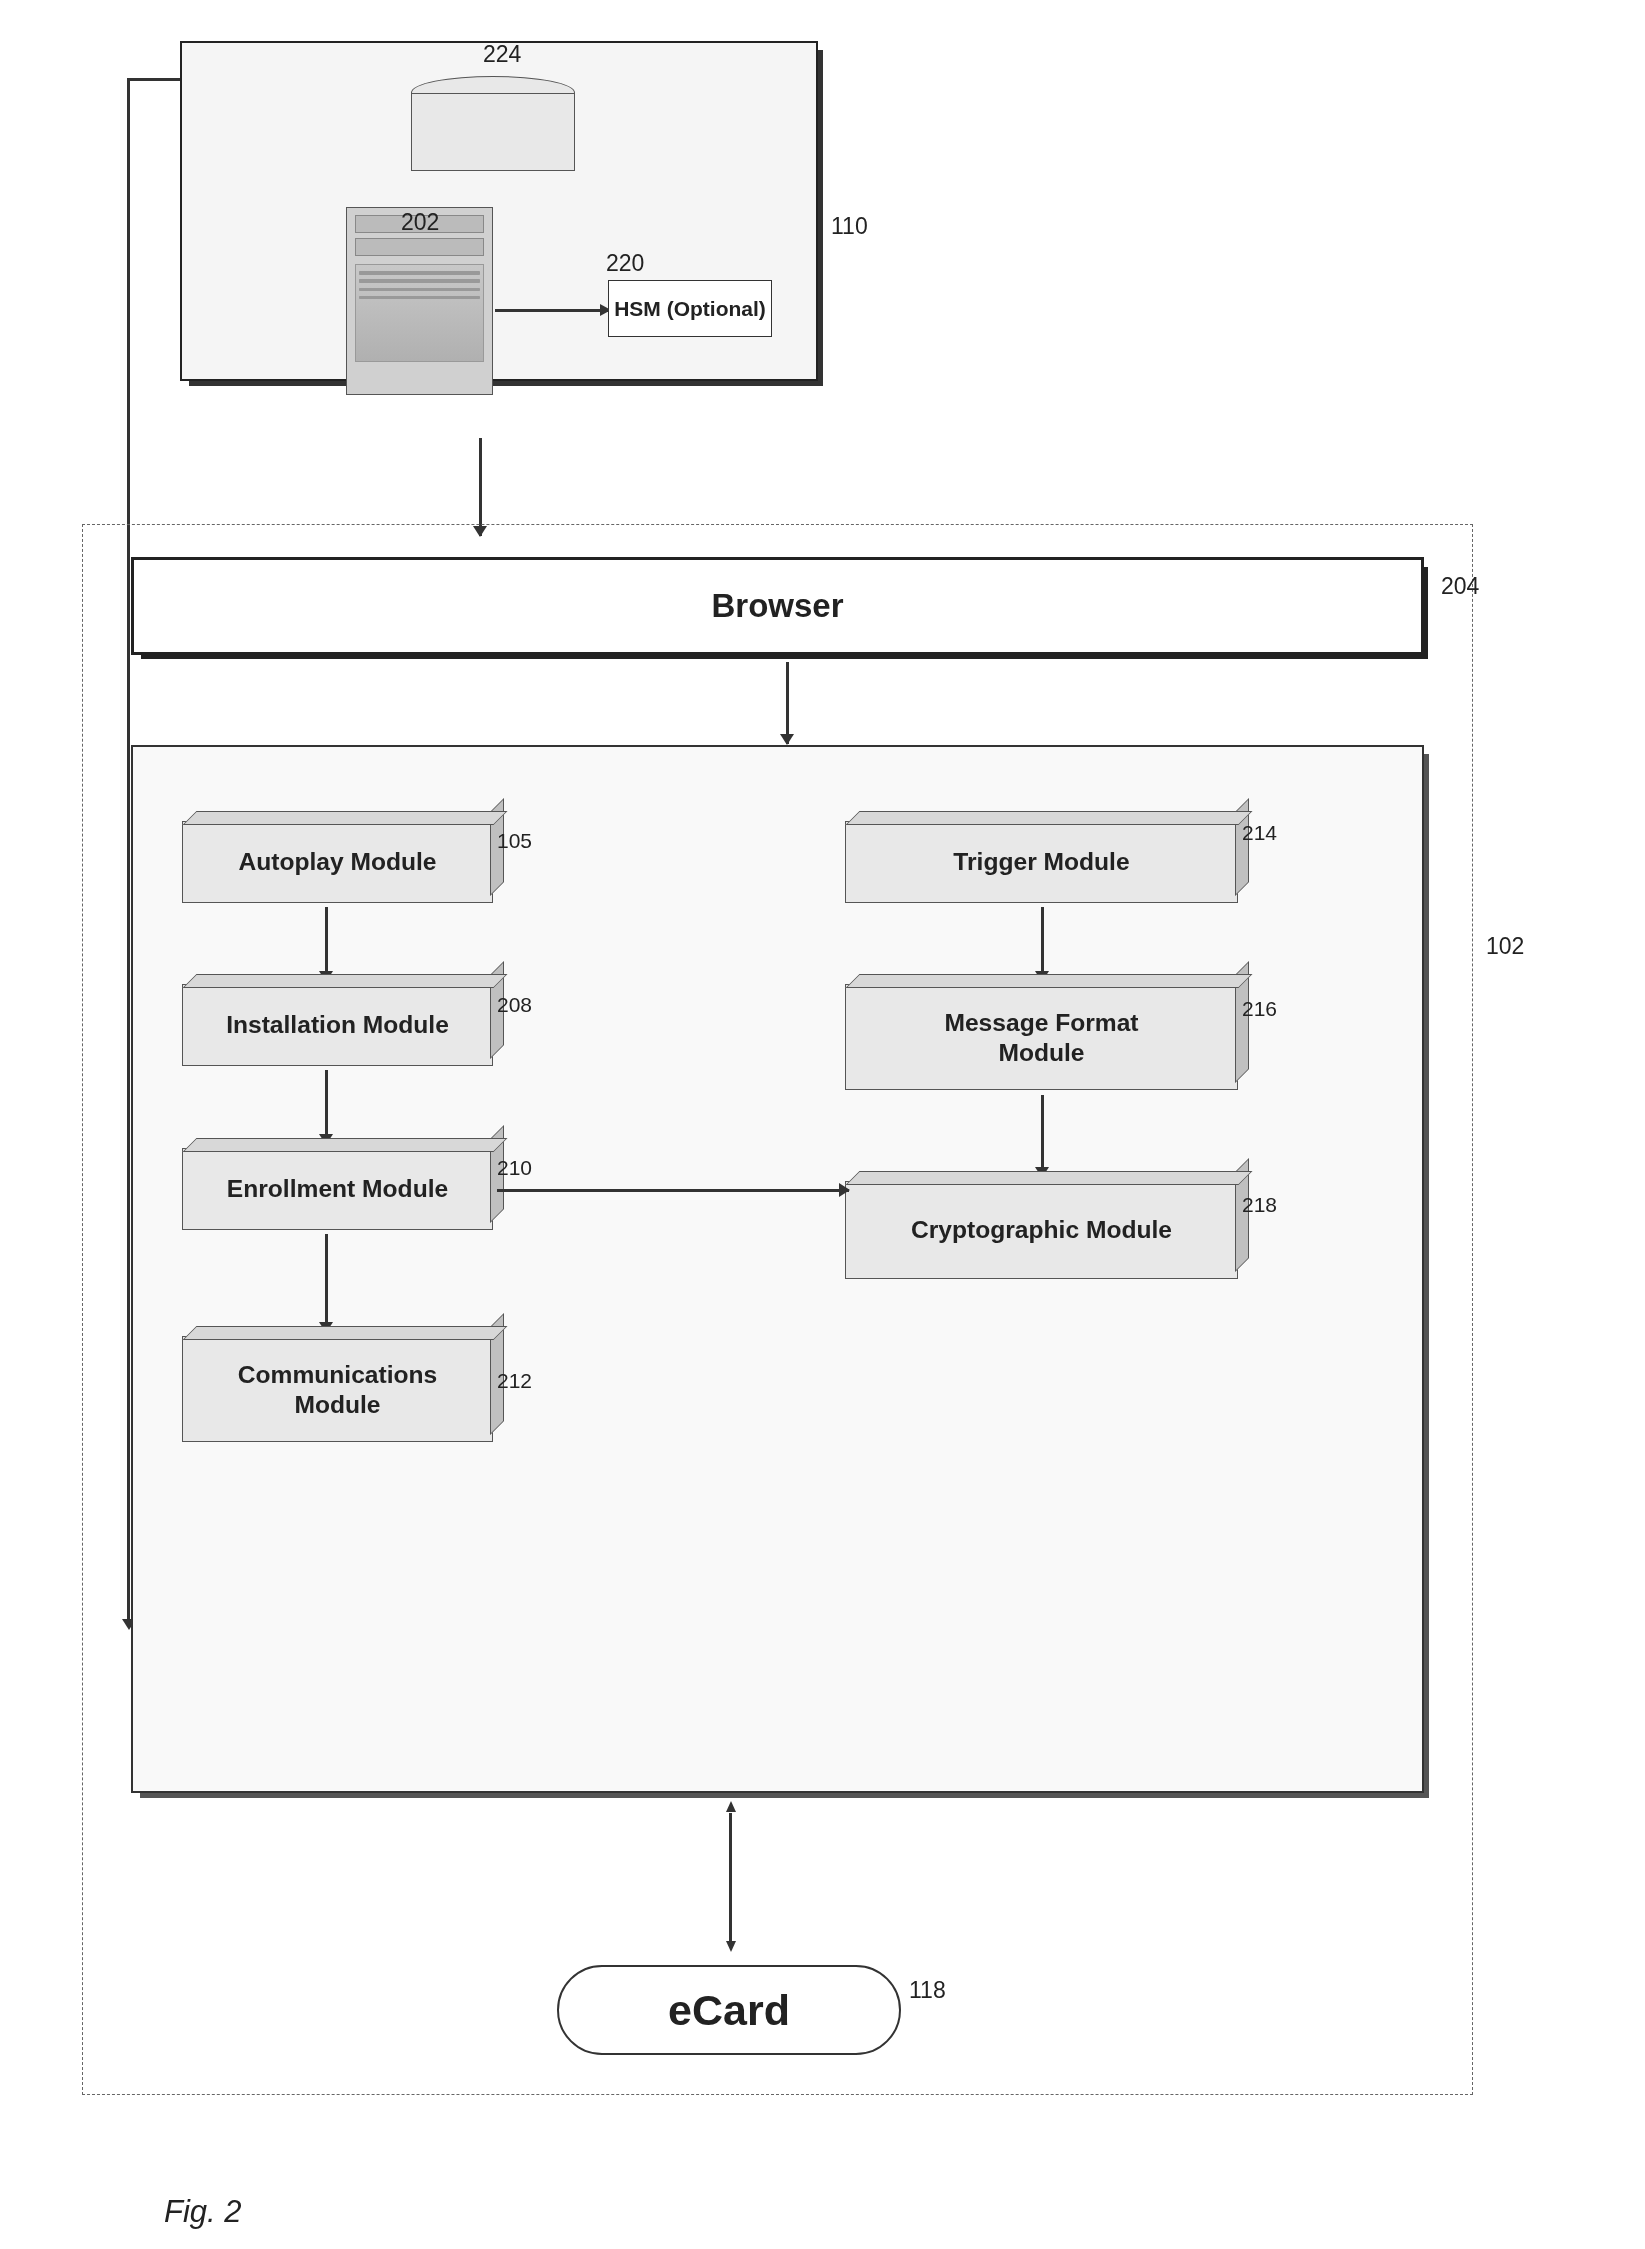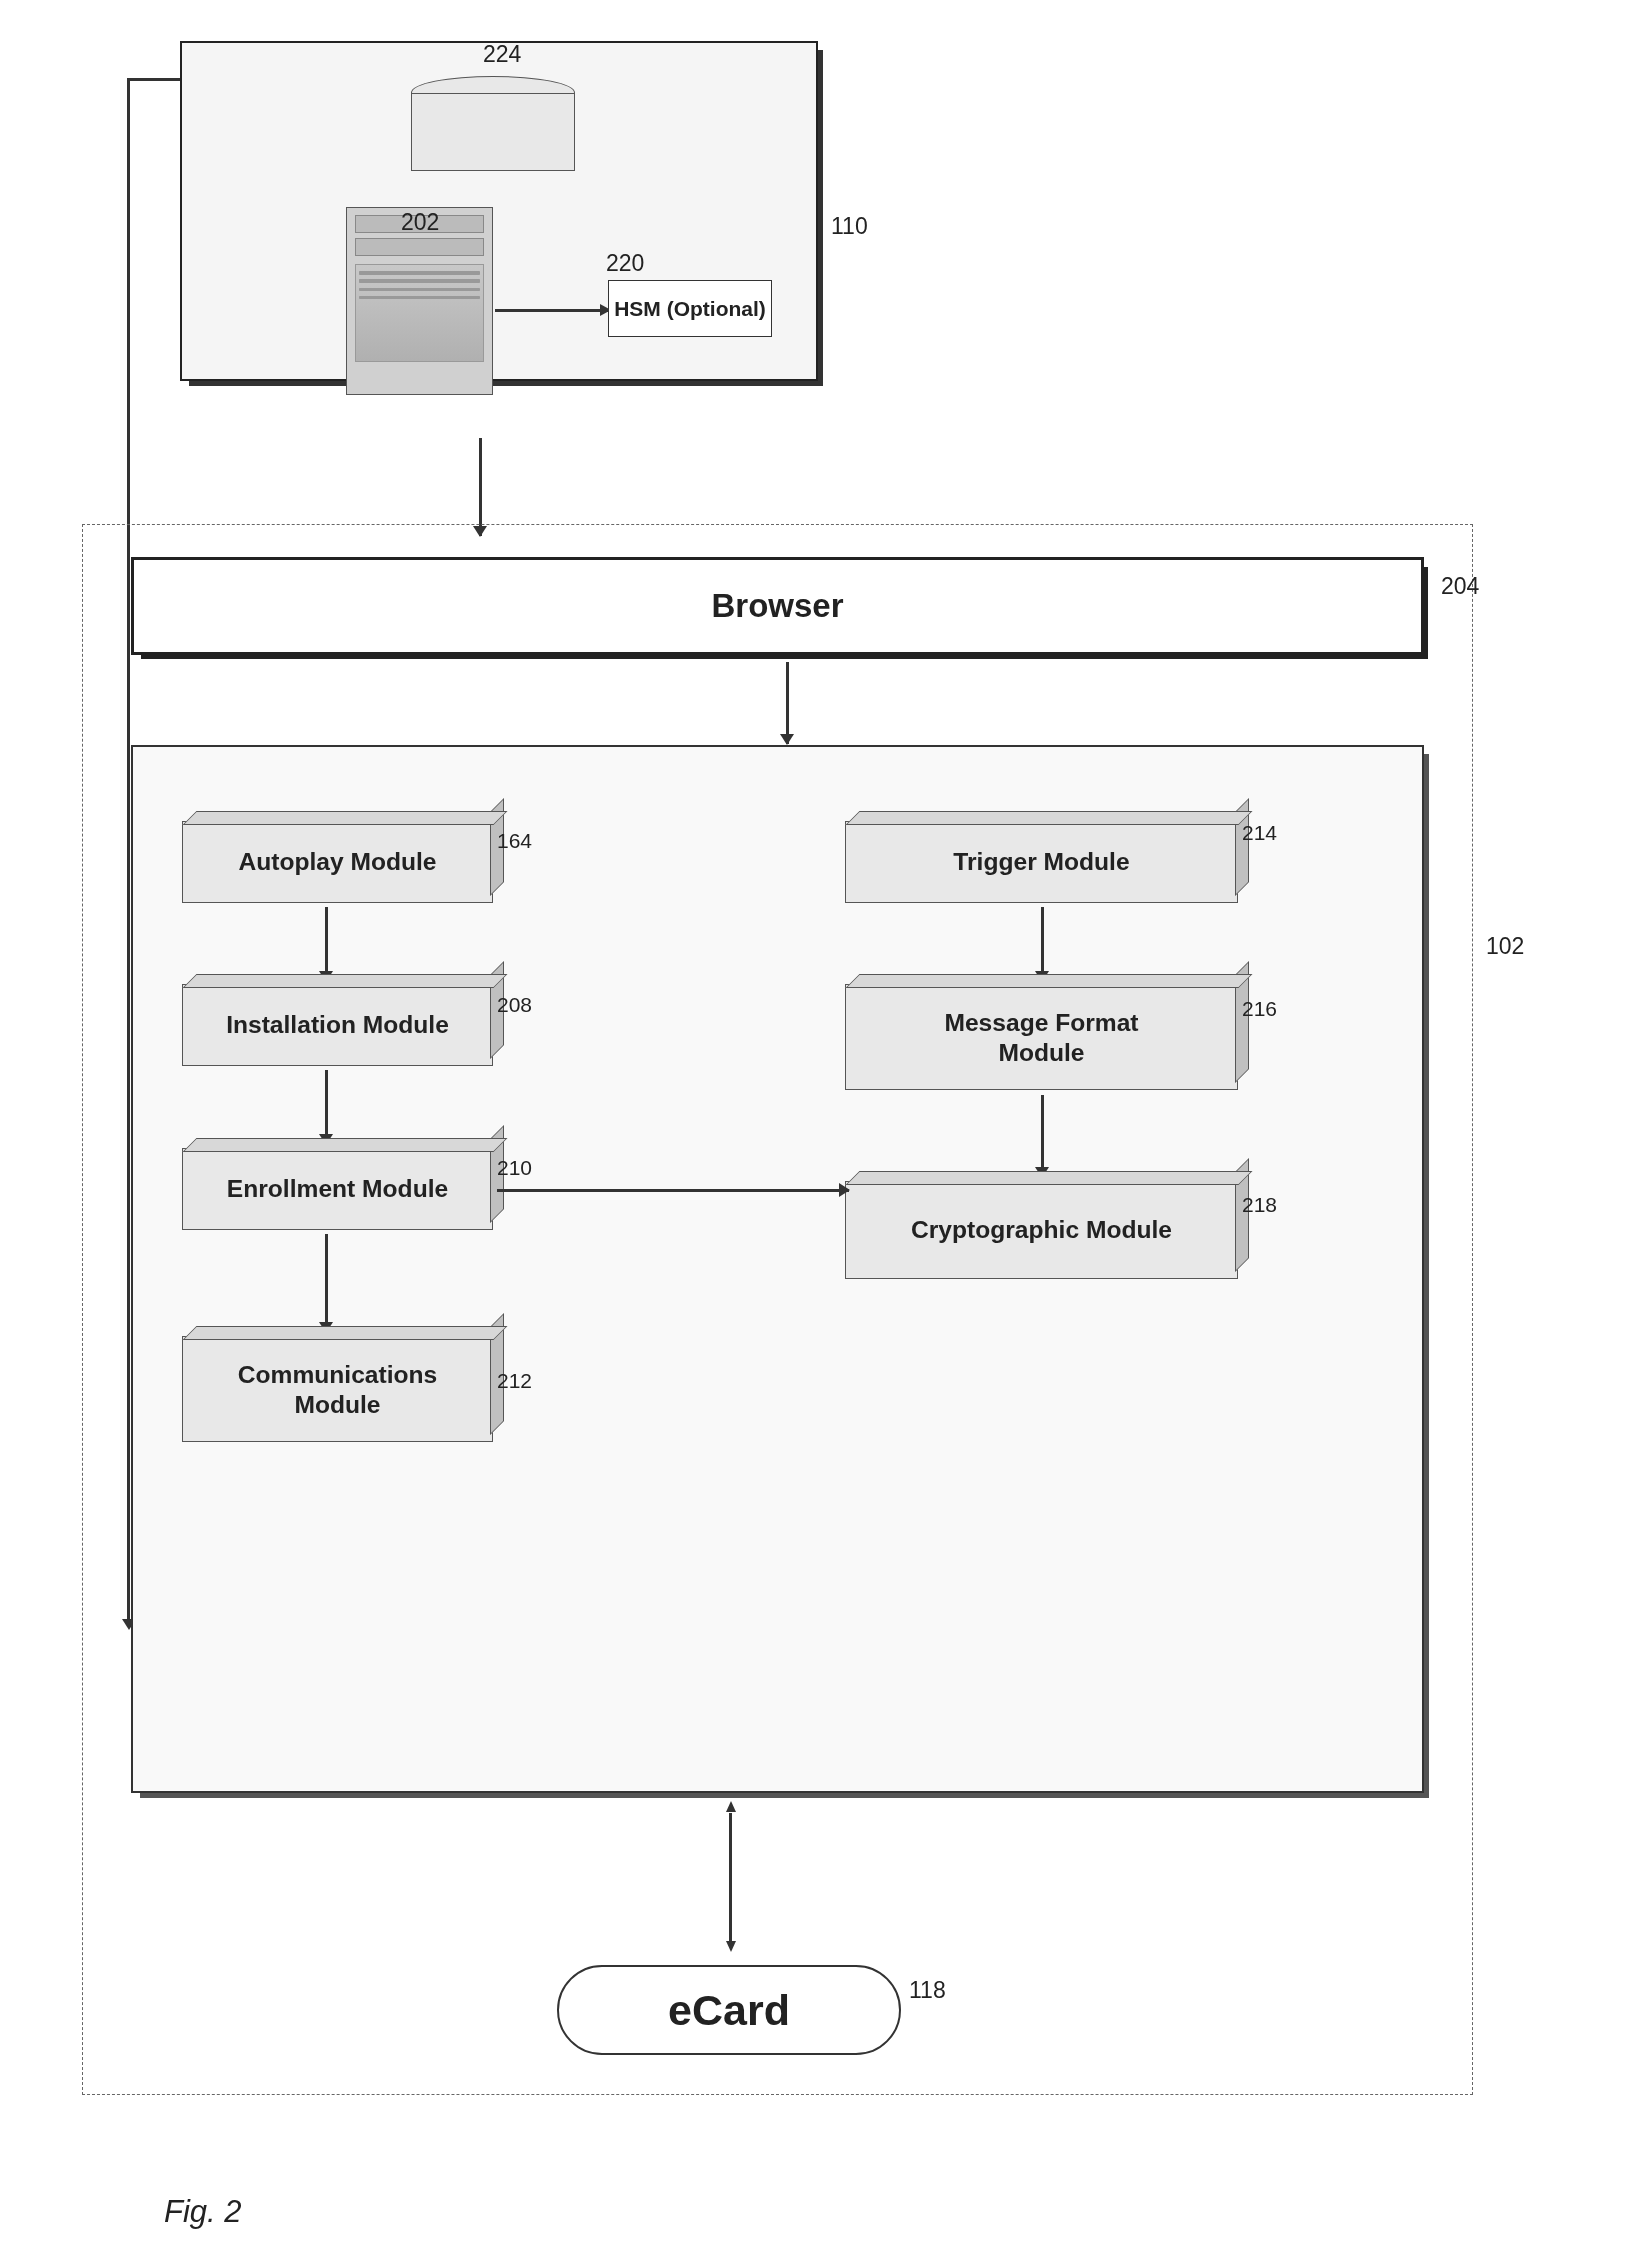--- a/index.html
+++ b/index.html
@@ -726,21 +726,21 @@
   </div>
   <span class="label-204">204</span>
 
   <div class="connector-v2"></div>
 
   <div class="modules-box">
 
     <div class="module-3d mod-autoplay">
       <span class="module-label">Autoplay Module</span>
     </div>
-    <span class="label-206">164</span>
+    <span class="label-206">105</span>
 
     <div class="arrow-a-i"></div>
 
     <div class="module-3d mod-install">
       <span class="module-label">Installation Module</span>
     </div>
     <span class="label-208">208</span>
 
     <div class="arrow-i-e"></div>
 

